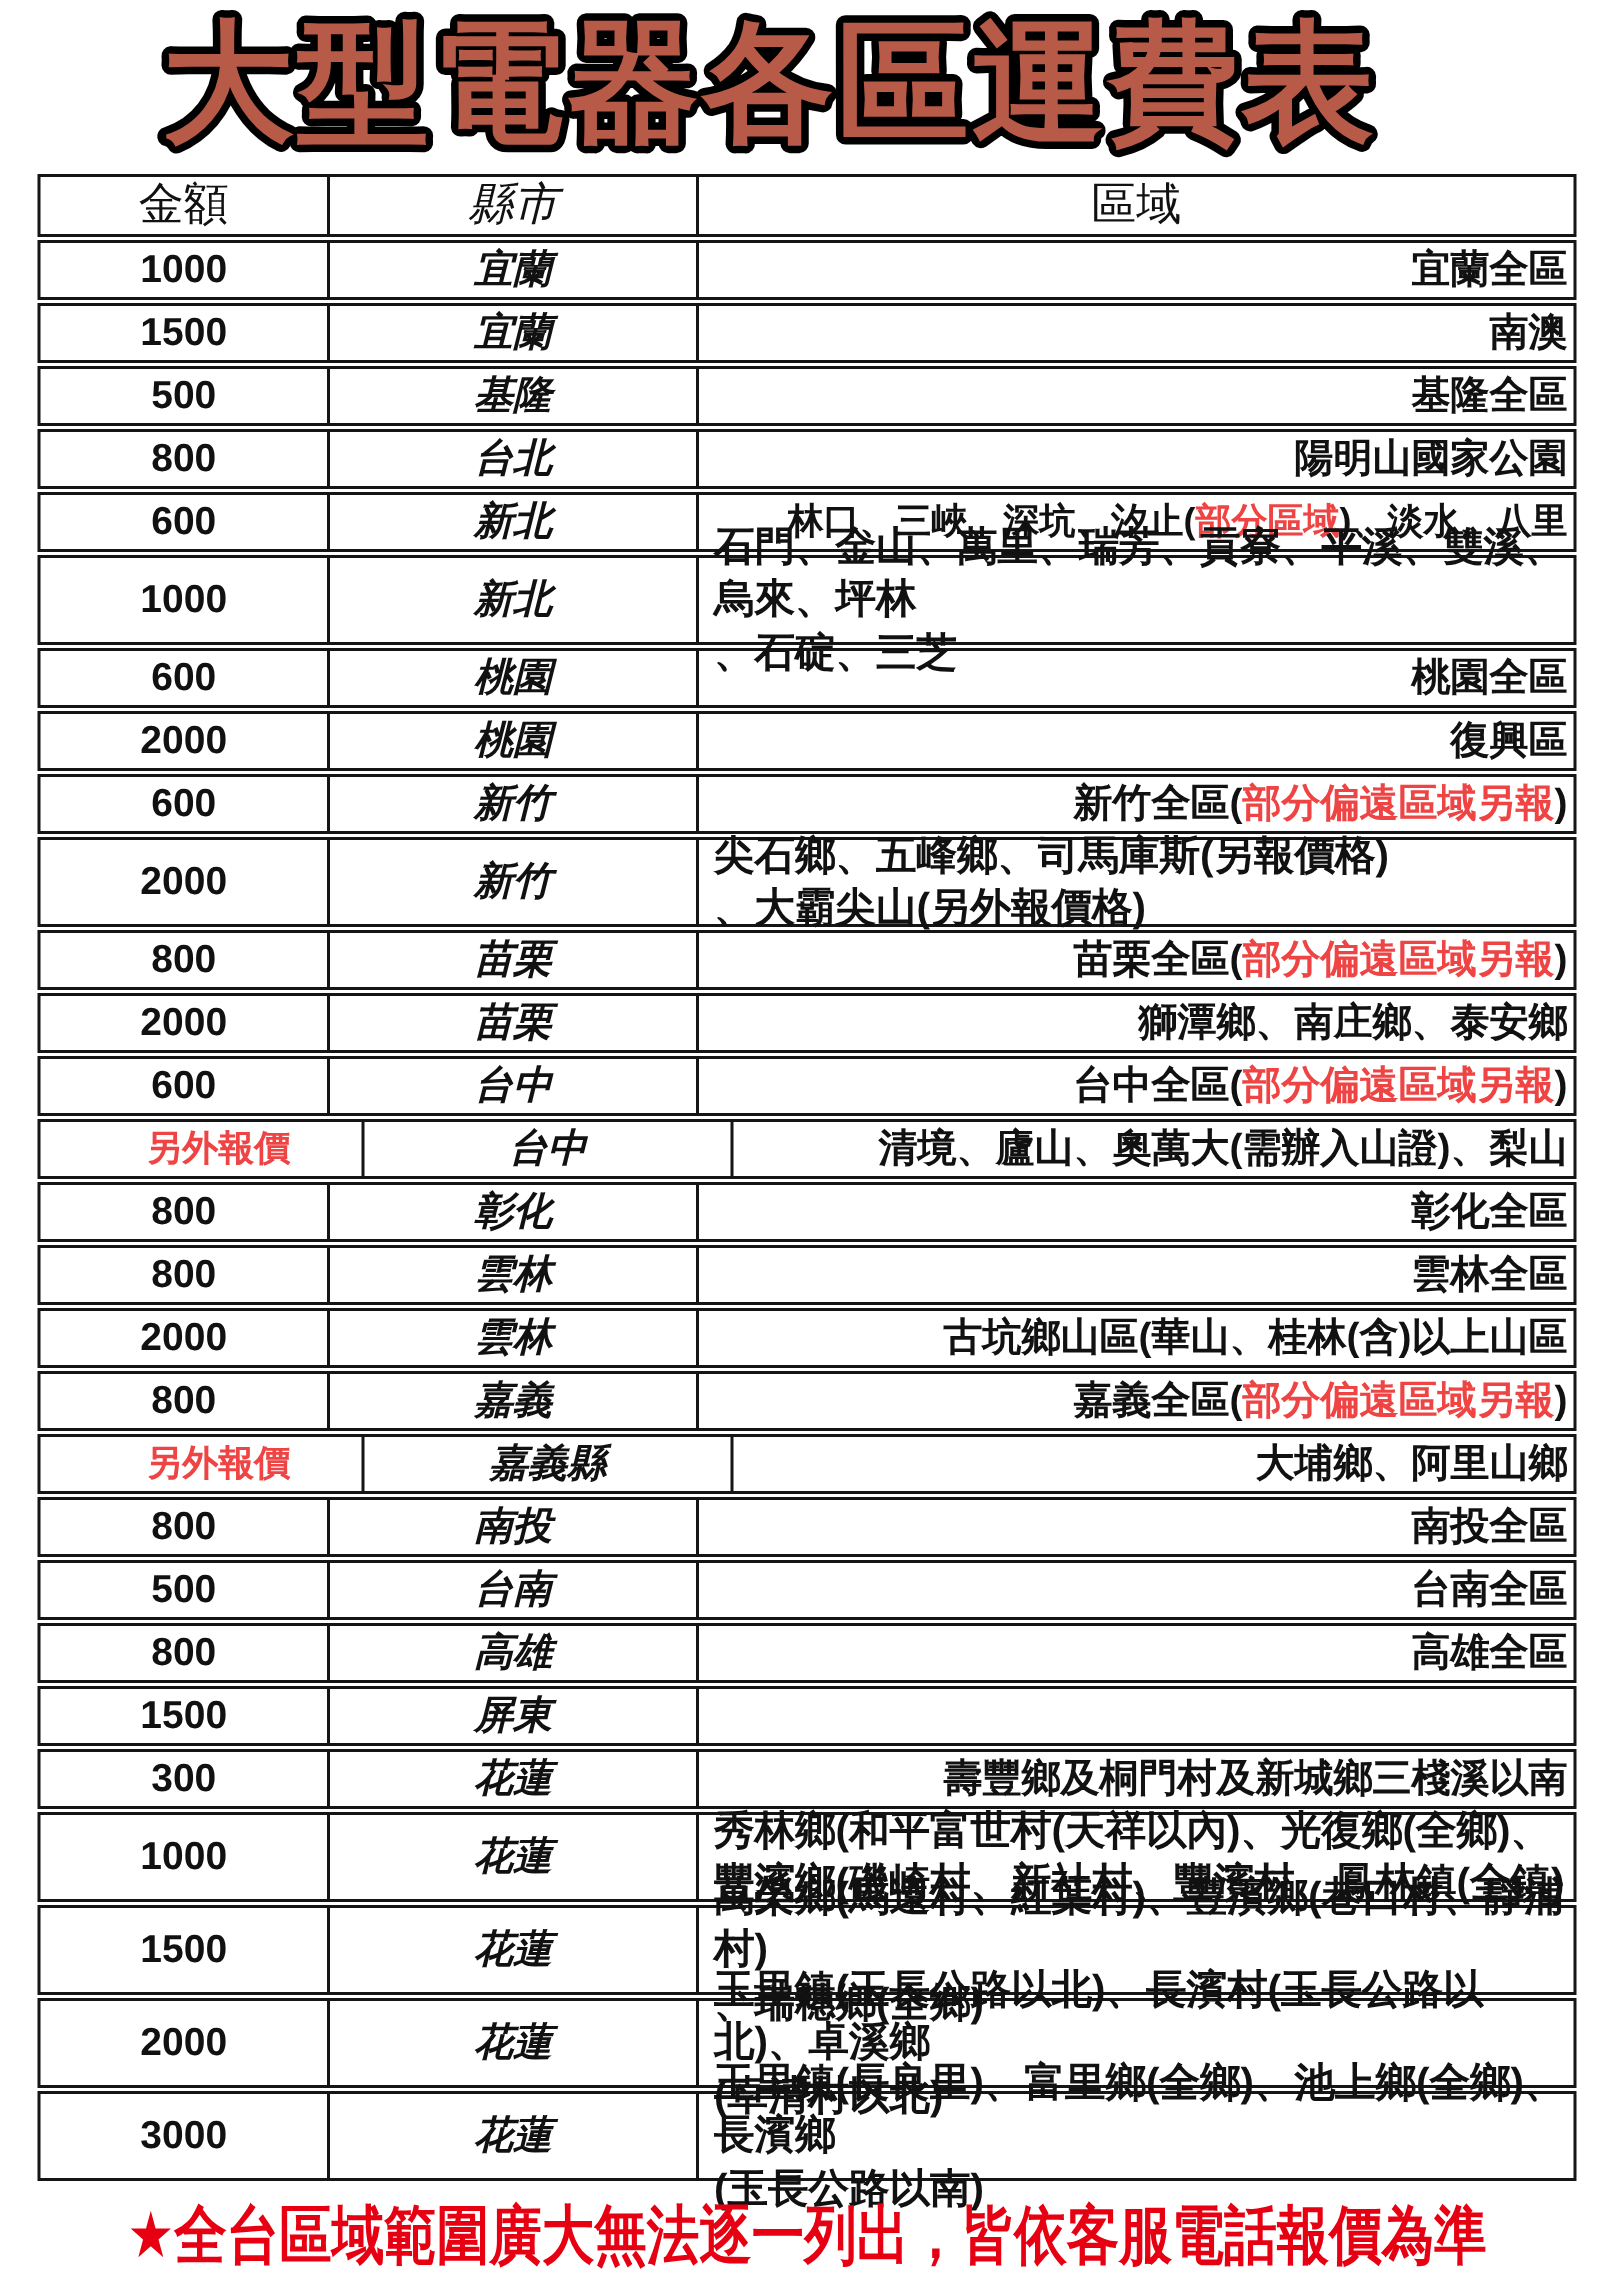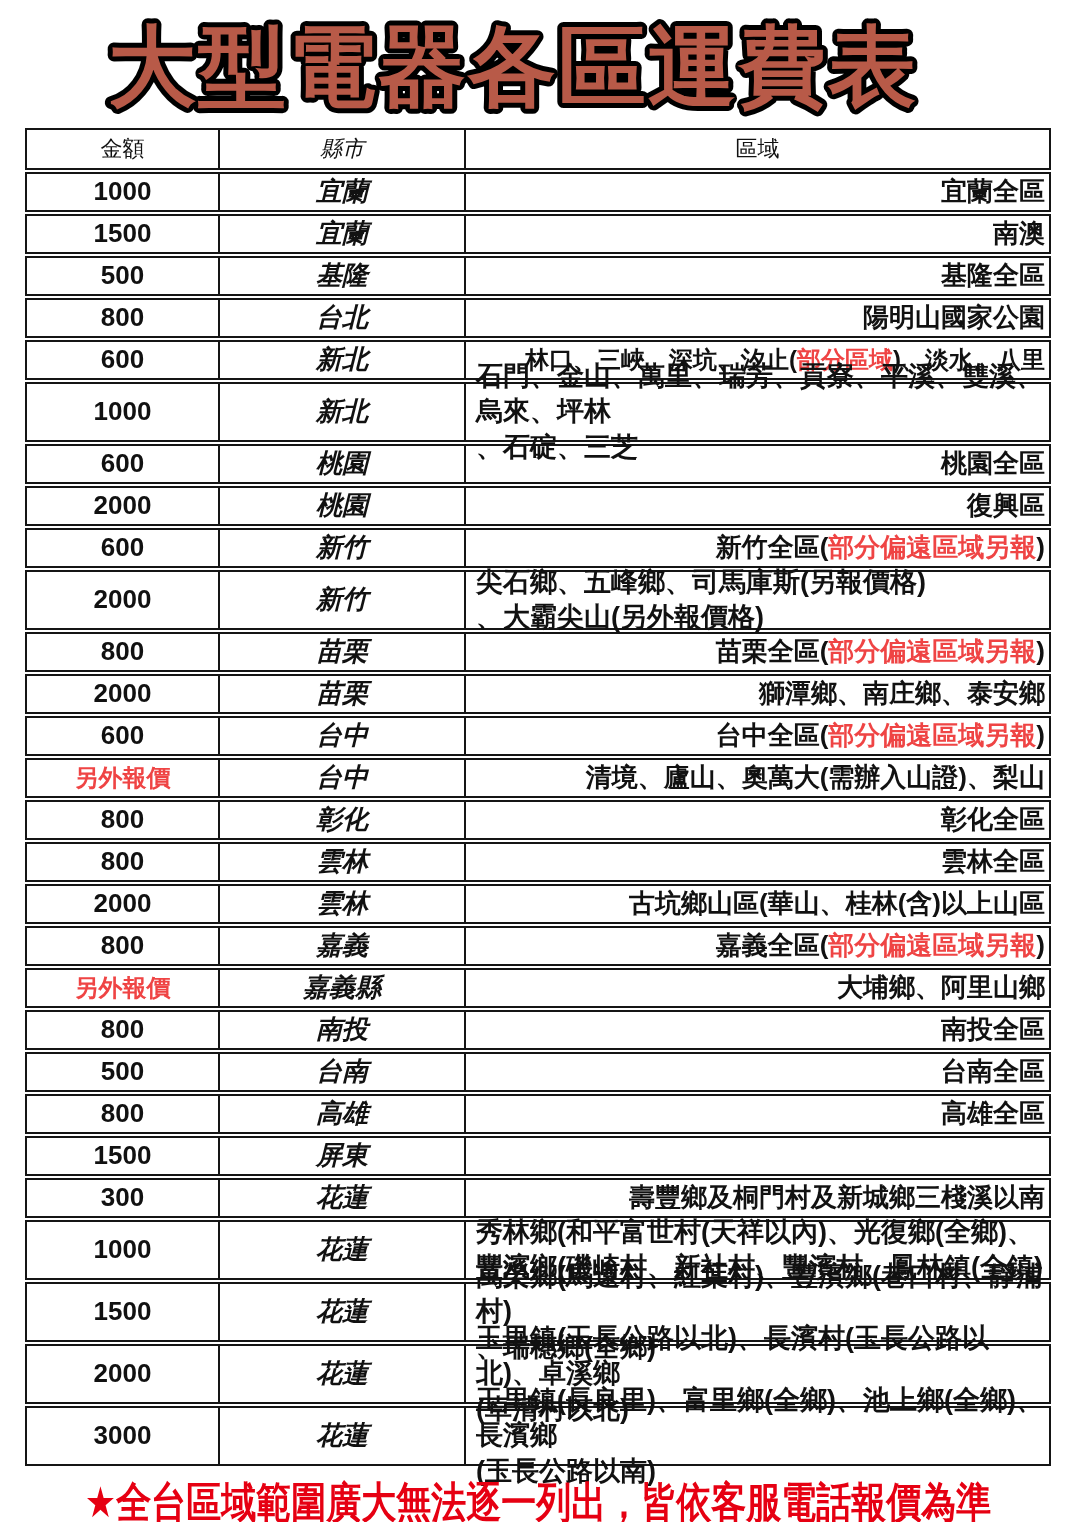--- a/index.html
+++ b/index.html
@@ -5,21 +5,21 @@
   html, body { margin: 0; padding: 0; background: #ffffff; }
   body {
     width: 1076px; height: 1522px;
     font-family: "Liberation Sans", "DejaVu Sans", sans-serif;
     color: #111;
     overflow: hidden;
   }
   .page { width: 1076px; }
 
   
-  .title-wrap { width: 888px; text-align: left; padding-top: 12px; }
+  .title-wrap { width: 888px; text-align: left; }
   .title-wrap svg { display: block; margin: 0 auto; }
 
   
   .feetable { width: 1026px; margin: 10px auto 0 auto; }
   .row {
     display: flex;
     border: 2px solid #151515;
     margin-bottom: 2px;
     box-sizing: border-box;
     background: #fff;
@@ -29,23 +29,23 @@
   .row.r-tall   { height: 60px; }
   .cell {
     display: flex; align-items: center; justify-content: center;
     box-sizing: border-box;
     font-weight: 700; font-size: 26px; line-height: 1.15;
   }
   .c-amount { width: 193px; border-right: 2px solid #151515; }
   .c-county { width: 246px; border-right: 2px solid #151515; font-style: italic; }
   .c-region { flex: 1; padding: 0 4px; }
   .rg { width: 100%; text-align: right; white-space: pre-line; }
-  .header-row .cell { font-weight: 400; font-size: 22px; }
+  .header-row .cell { font-weight: 400; font-size: 30px; }
   .red { color: #ef4444; }
-  .c-amount.red { font-size: 24px; }
+  .c-amount.red { font-size: 24px; margin-left: 23px; }
   .c-region.small .rg {
     text-align: left; font-size: 27px; line-height: 1.3; padding-left: 6px;
   }
   .c-region.mid .rg { font-size: 24px; }
 
   
   .footer-note {
     margin-top: 8px;
     text-align: center;
     color: #e60012;

